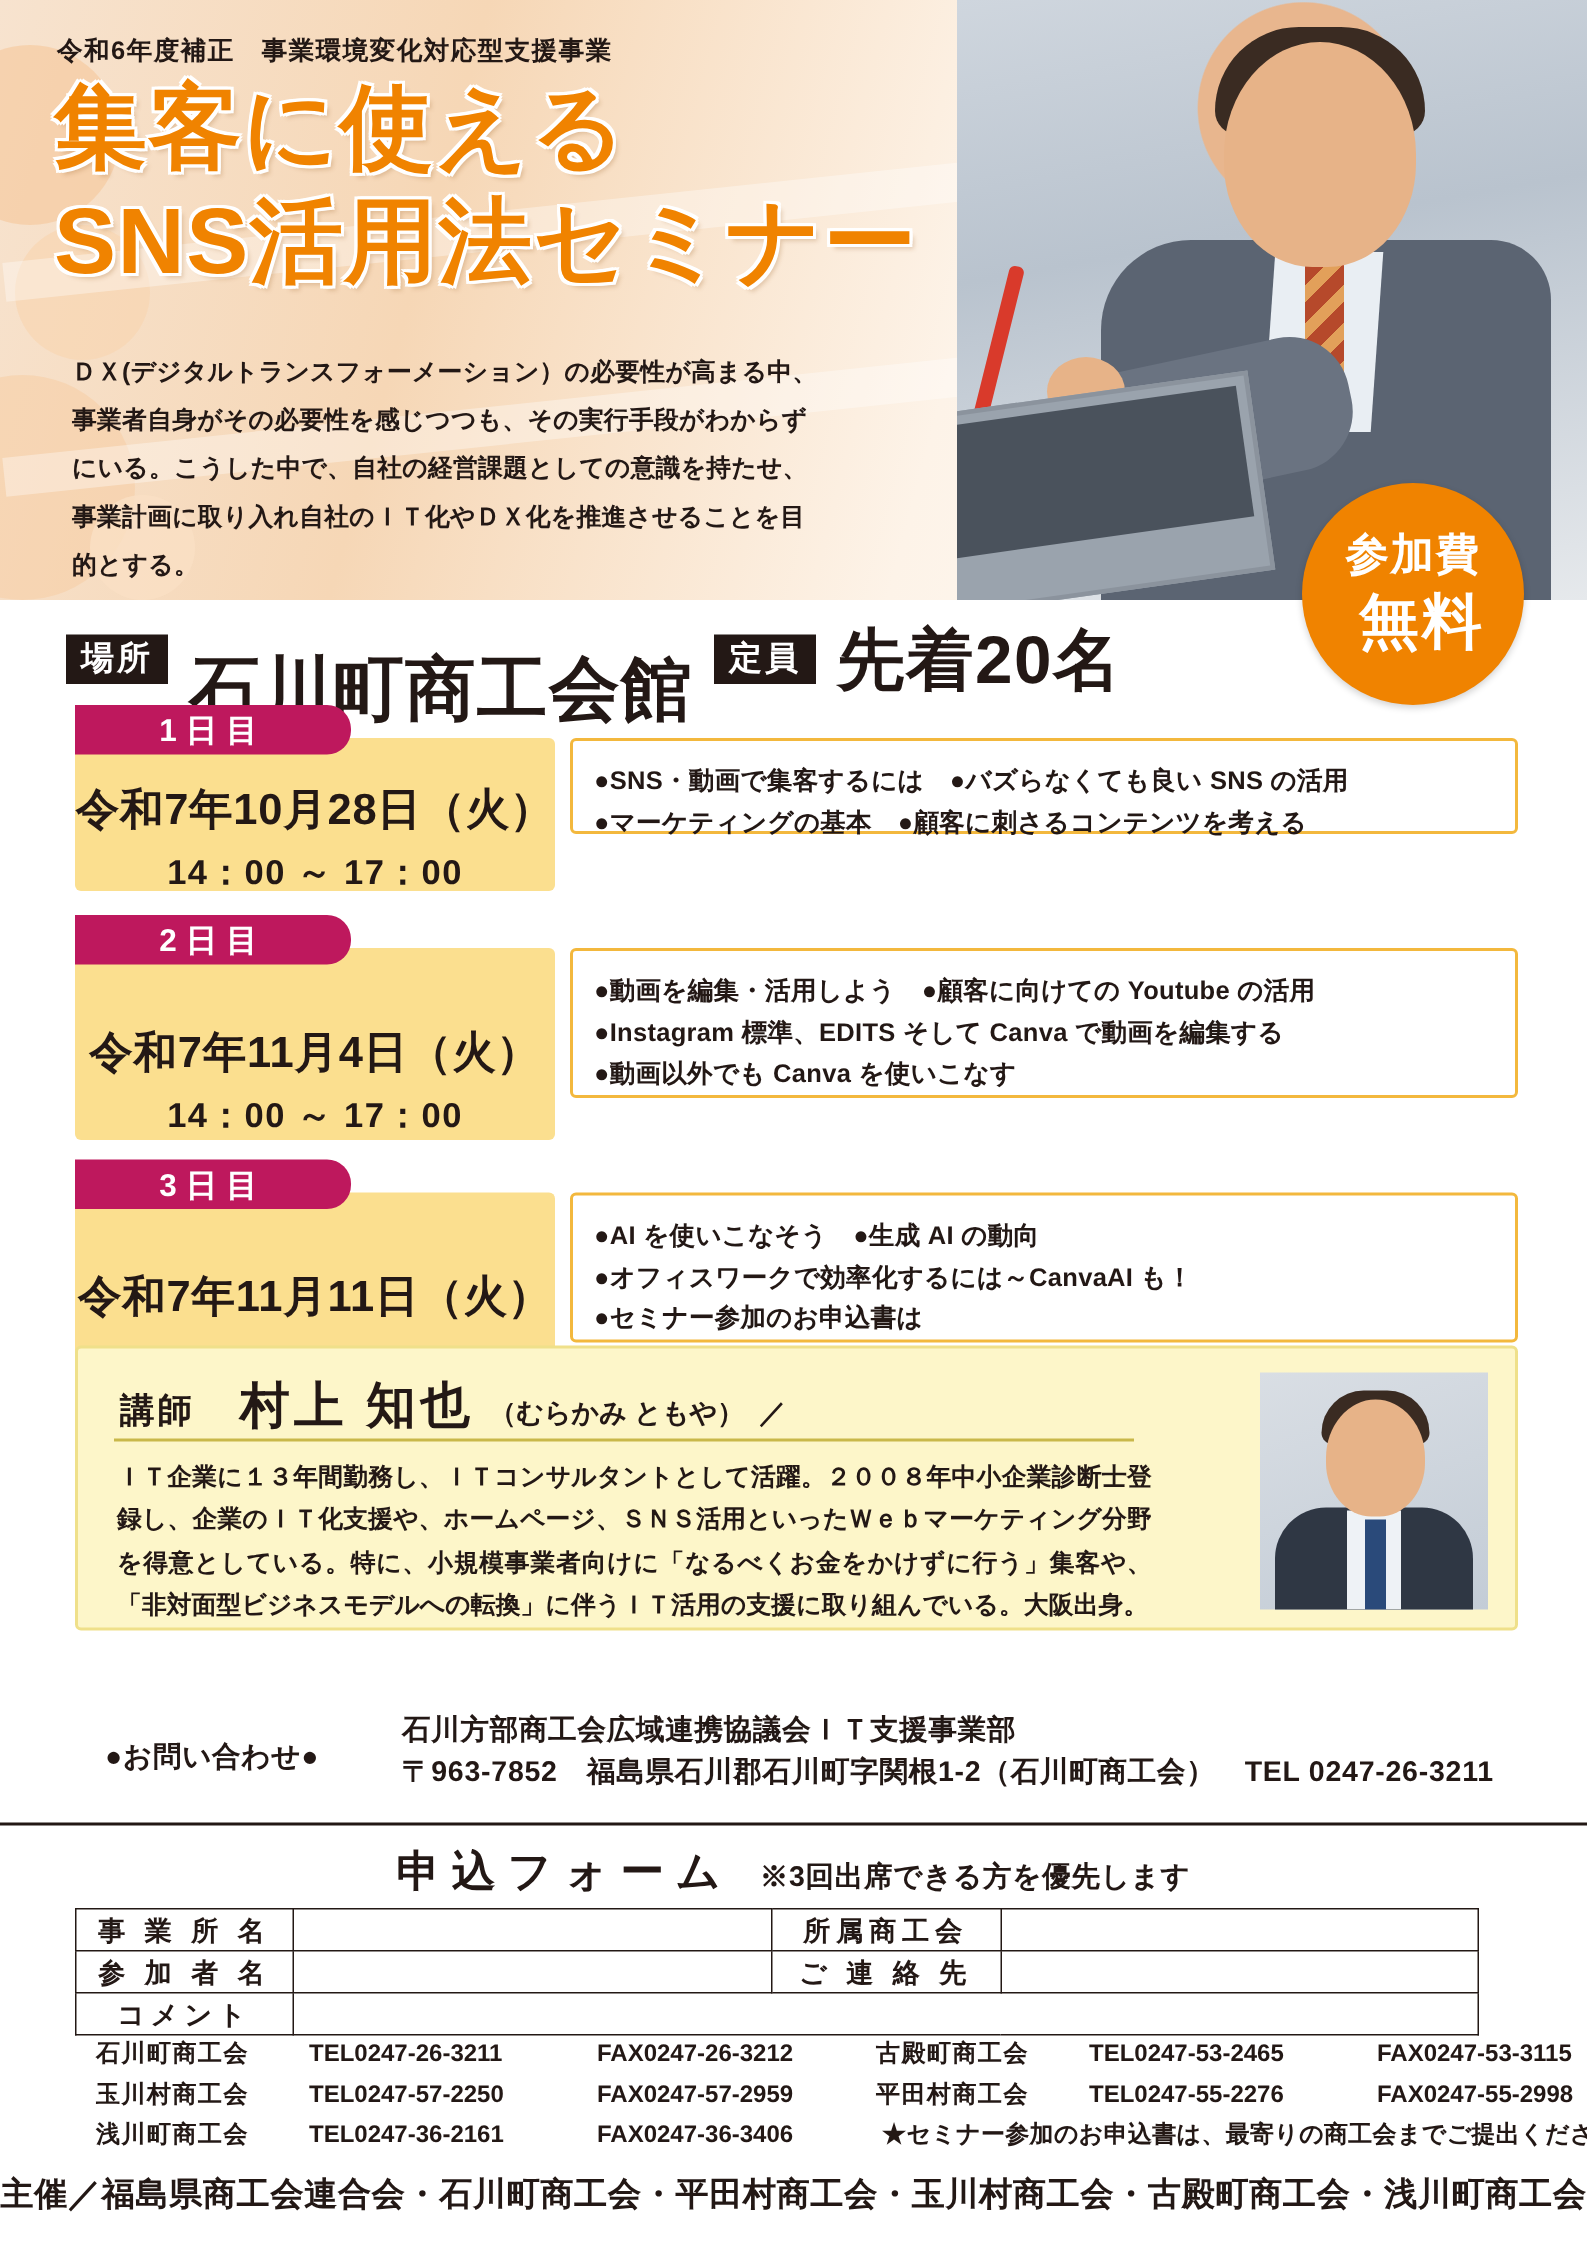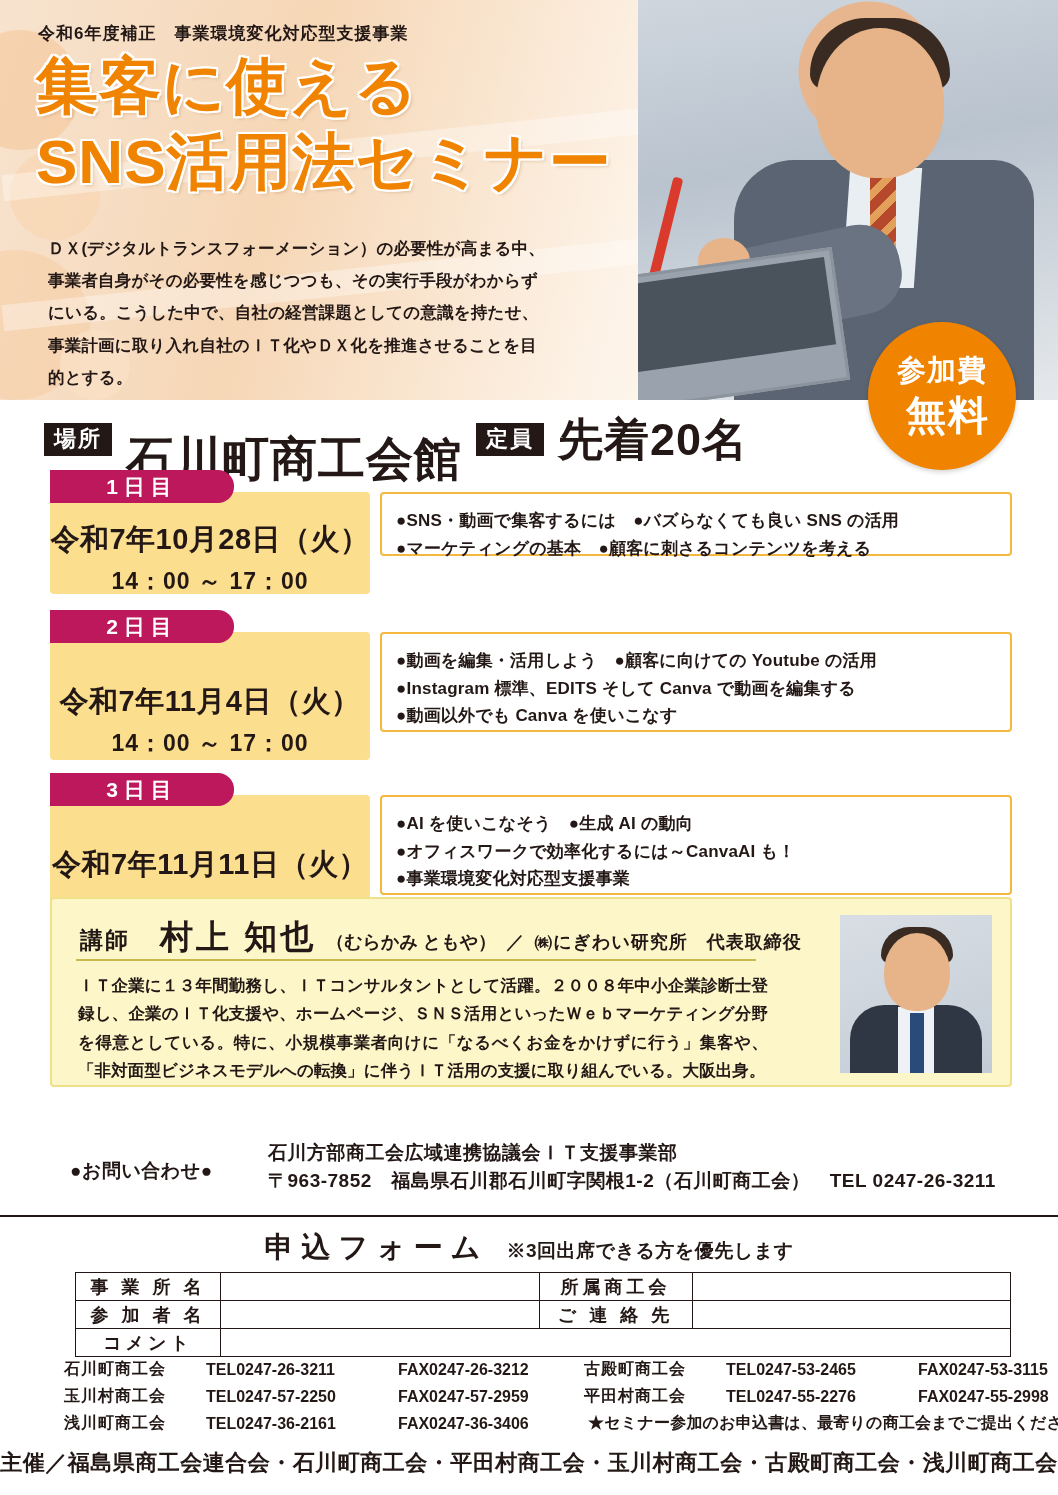--- a/index.html
+++ b/index.html
@@ -361,21 +361,21 @@
     width: 1058px;
     display: flex; align-items: baseline; justify-content: center; gap: 18px;
   }
   .form-title {
     font-size: 29px; font-weight: 800; letter-spacing: 8px;
   }
   .form-note { font-size: 19px; font-weight: 700; letter-spacing: .5px; }
 
   table.apply {
     position: absolute;
-    left: 75px; top: 1272px;
+    left: 50px; top: 1272px;
     width: 936px;
     border-collapse: collapse;
     table-layout: fixed;
   }
   table.apply td {
     border: 1.6px solid #231815;
     height: 27px;
     font-size: 18px;
     font-weight: 700;
     letter-spacing: 4px;
@@ -490,31 +490,30 @@
 
   <div class="session s3">
     <div class="day-pill">3日目</div>
     <div class="session-left">
       <div class="session-date">令和7年11月11日（火）</div>
       <div class="session-time">14：00 ～ 17：00</div>
     </div>
     <div class="session-right">
       <div class="bullet-line">●AI を使いこなそう　●生成 AI の動向</div>
       <div class="bullet-line">●オフィスワークで効率化するには～CanvaAI も！</div>
-      <div class="bullet-line">●事業環境変化対応型支援事業</div>
+      <div class="bullet-line">●セミナー参加のお申込書は</div>
     </div>
   </div>
 
   <div class="lecturer">
     <div class="lect-head">
       <span class="lect-label">講師</span>
       <span class="lect-name">村上 知也</span>
       <span class="lect-kana">（むらかみ ともや）</span>
       <span class="lect-kana">／</span>
-      <span class="lect-org">㈱にぎわい研究所　代表取締役</span>
     </div>
     <div class="lect-underline"></div>
     <div class="lect-bio">ＩＴ企業に１３年間勤務し、ＩＴコンサルタントとして活躍。２００８年中小企業診断士登録し、企業のＩＴ化支援や、ホームページ、ＳＮＳ活用といったＷｅｂマーケティング分野を得意としている。特に、小規模事業者向けに「なるべくお金をかけずに行う」集客や、「非対面型ビジネスモデルへの転換」に伴うＩＴ活用の支援に取り組んでいる。大阪出身。</div>
     <div class="lect-photo">
       <div class="suit"></div>
       <div class="shirt"></div>
       <div class="tie"></div>
       <div class="hair"></div>
       <div class="head"></div>
     </div>

